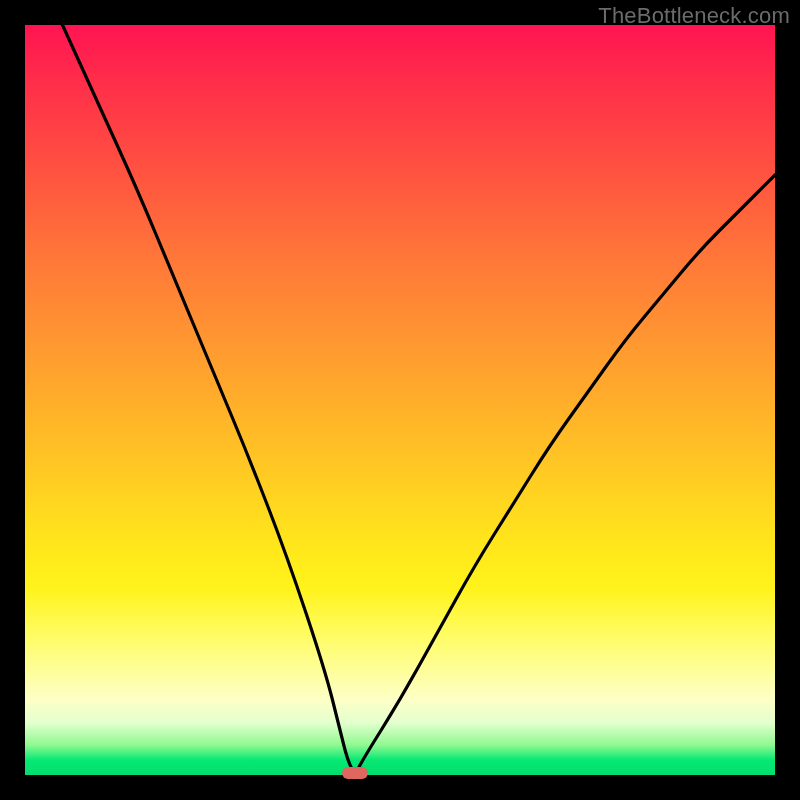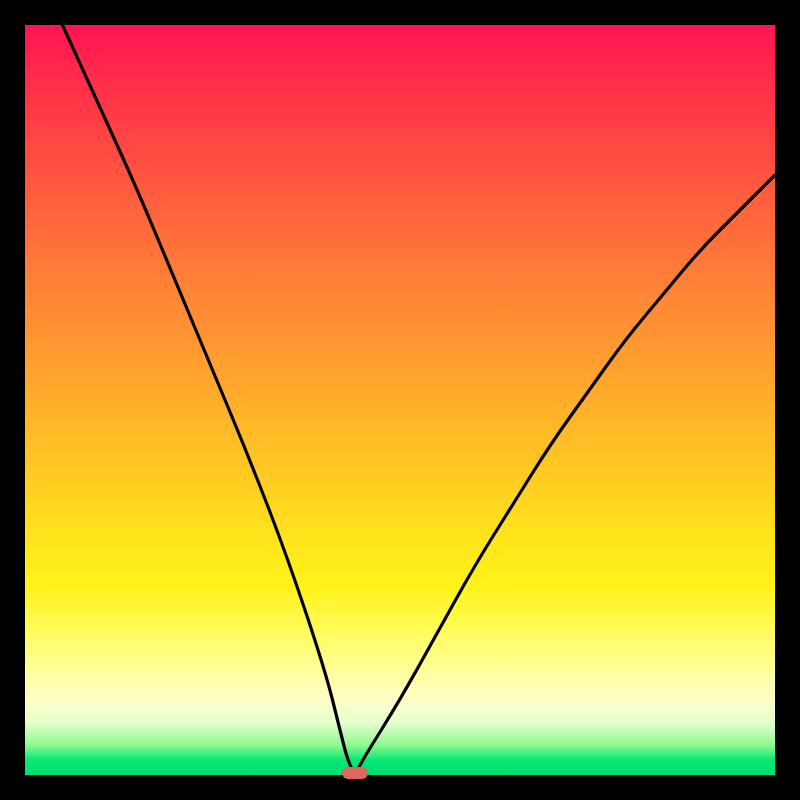--- a/index.html
+++ b/index.html
@@ -65,19 +65,20 @@
     width: 26px;
     height: 12px;
     background: #e06660;
     border-radius: 6px;
   }
 </style>
 </head>
 <body>
 
 <div class="frame">
+  <div class="watermark">TheBottleneck.com</div>
   <div class="plot-area">
     <svg class="curve" viewBox="0 0 750 750">
       <path id="curve-path" fill="none" stroke="#000" stroke-width="3.2" stroke-linecap="round" d="M 37.5,0 Q 75,82.5 93.75,123.75 Q 112.5,165 131.25,210 Q 150,255 168.75,300 Q 187.5,345 206.25,390 Q 225,435 243.75,483.75 Q 262.5,532.5 281.25,588.75 Q 300,645 307.5,675 Q 315,705 318.75,720 Q 322.5,735 326.25,742.5 Q 330,750 333.75,742.5 Q 337.5,735 356.25,705 Q 375,675 393.75,641.25 Q 412.50000000000006,607.5 431.25,573.75 Q 450,540 468.75,510 Q 487.5,480 506.25,450 Q 525,420 543.75,393.75 Q 562.5,367.5 581.25,341.25 Q 600,315.00000000000006 618.75,292.5 Q 637.5,270 656.25,247.5 Q 675,225 693.75,206.25 Q 712.5,187.5 731.25,168.75 T 750,150"></path>
     </svg>
     <div id="min-marker" class="min-marker" style="left: 317px; top: 742px;"></div>
   </div>
 </div>
 
 </body></html>

